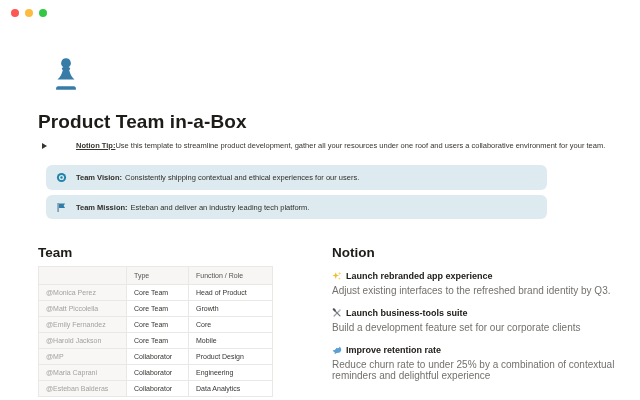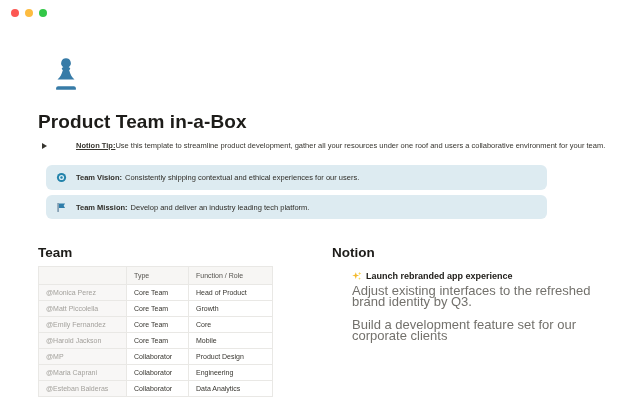--- a/index.html
+++ b/index.html
@@ -42,25 +42,25 @@
 
   table.team-table { margin-top: 5px; border-collapse: collapse; table-layout: fixed;
     width: 234px; font-size: 7px; }
   .team-table th, .team-table td { border: 1px solid #e9e8e5; padding: 0 7px;
     text-align: left; font-weight: 400; overflow: hidden; white-space: nowrap; }
   .team-table thead th { height: 18px; background: #f7f6f4; color: #55534e; }
   .team-table td { height: 16px; background: #ffffff; color: #37352f; }
   .team-table td.name-cell { background: #f8f7f6; color: #a3a19c; cursor: pointer; }
   .team-table col.c1 { width: 88px; } .team-table col.c2 { width: 62px; } .team-table col.c3 { width: 84px; }
 
-  .goal { margin-top: 10px; margin-left: 20px; }
+  .goal { margin-top: 10px; }
   .goal + .goal { margin-top: 12px; }
   .goal-title { display: flex; align-items: center; font-size: 9px; font-weight: 700; color: #22201c; }
   .goal-title .g-icon { width: 10px; height: 10px; margin-right: 4px; flex: none; }
-  .goal-desc { margin-top: 4px; font-size: 13px; line-height: 11px; color: #73716c; }
+  .goal-desc { margin-top: 4px; font-size: 10px; line-height: 11px; color: #73716c; }
 </style>
 </head>
 <body>
 
 <div class="traffic">
   <span class="dot red"></span>
   <span class="dot yellow"></span>
   <span class="dot green"></span>
 </div>
 
@@ -90,21 +90,21 @@
     <b>Team Vision:</b>
     <span>Consistently shipping contextual and ethical experiences for our users.</span>
   </div>
 
   <div class="callout">
     <svg class="c-icon" viewBox="0 0 24 24">
       <rect x="3.5" y="2" width="2" height="20" rx="1" fill="#33597a"></rect>
       <path d="M6.5 3.5h13.2l-3 4.7 3 4.8H6.5z" fill="#2f7eaa"></path>
     </svg>
     <b>Team Mission:</b>
-    <span>Develop and deliver an industry leading tech platform.</span>
+    <span>Esteban and deliver an industry leading tech platform.</span>
   </div>
 
   <div class="columns">
 
     <div class="col-left">
       <h2 class="section-heading">Team</h2>
       <table class="team-table">
         <colgroup>
             <col class="c1">
             <col class="c2">
@@ -168,19 +168,39 @@
             <path d="M9 3l2.2 6.2L17.5 11l-6.3 1.8L9 19l-2.2-6.2L.5 11l6.3-1.8z" fill="#f3ba2f"></path>
             <path d="M18.5 2l1.1 3 3 1.1-3 1.1-1.1 3-1.1-3-3-1.1 3-1.1z" fill="#f8d64e"></path>
             <path d="M18 15l.9 2.4 2.4.9-2.4.9-.9 2.4-.9-2.4-2.4-.9 2.4-.9z" fill="#f8d64e"></path>
           </svg>
           <span>Launch rebranded app experience</span>
         </div>
         <div class="goal-desc">Adjust existing interfaces to the refreshed brand identity by Q3.</div>
       </div>
 
       <div class="goal">
+        <div class="goal-title">
+          <svg class="g-icon" viewBox="0 0 24 24">
+            <rect x="10.6" y="0.5" width="3" height="23" rx="1.5" transform="rotate(45 12 12)" fill="#9aa0a6"></rect>
+            <rect x="10.6" y="0.5" width="3" height="23" rx="1.5" transform="rotate(-45 12 12)" fill="#6f7479"></rect>
+            <rect x="1.5" y="2" width="8" height="4.5" rx="1.5" transform="rotate(45 5.5 4.2)" fill="#4f5358"></rect>
+            <path d="M21.5 3.2a4.2 4.2 0 0 0-5.3 5.3l2.7-.8.8-2.7z" fill="#b6bcc2"></path>
+          </svg>
+          <span>Launch business-tools suite</span>
+        </div>
         <div class="goal-desc">Build a development feature set for our corporate clients</div>
       </div>
 
+      <div class="goal">
+        <div class="goal-title">
+          <svg class="g-icon" viewBox="0 0 24 24">
+            <path d="M22 13c-1.5 4-6 6.8-11 6.2-1.5 1.6-3.4 2.3-5 2.3.6-1 .9-2.2.8-3.3C4 17 2.2 14.6 2 12c1.8.6 3.5.6 4.8.2C8.5 9 12.5 6.8 17 7.3c-.2-1.3.3-2.7 1.5-3.8.4 1.2 1.2 2.2 2.3 2.8 1.2 1.8 1.7 4.4 1.2 6.7z" fill="#5b9fd4"></path>
+            <path d="M10 9.5l1.6-3.2 1.4 2.6z" fill="#3f7fb5"></path>
+            <path d="M21 16.5c-2 2.2-5.7 3.3-9 2.5 3.6-.4 6.9-1.7 9-2.5z" fill="#bcd9ee"></path>
+          </svg>
+          <span>Improve retention rate</span>
+        </div>
+        <div class="goal-desc">Reduce churn rate to under 25% by a combination of contextual reminders and delightful experience</div>
+      </div>
     </div>
 
   </div>
 </div>
 
 </body></html>

